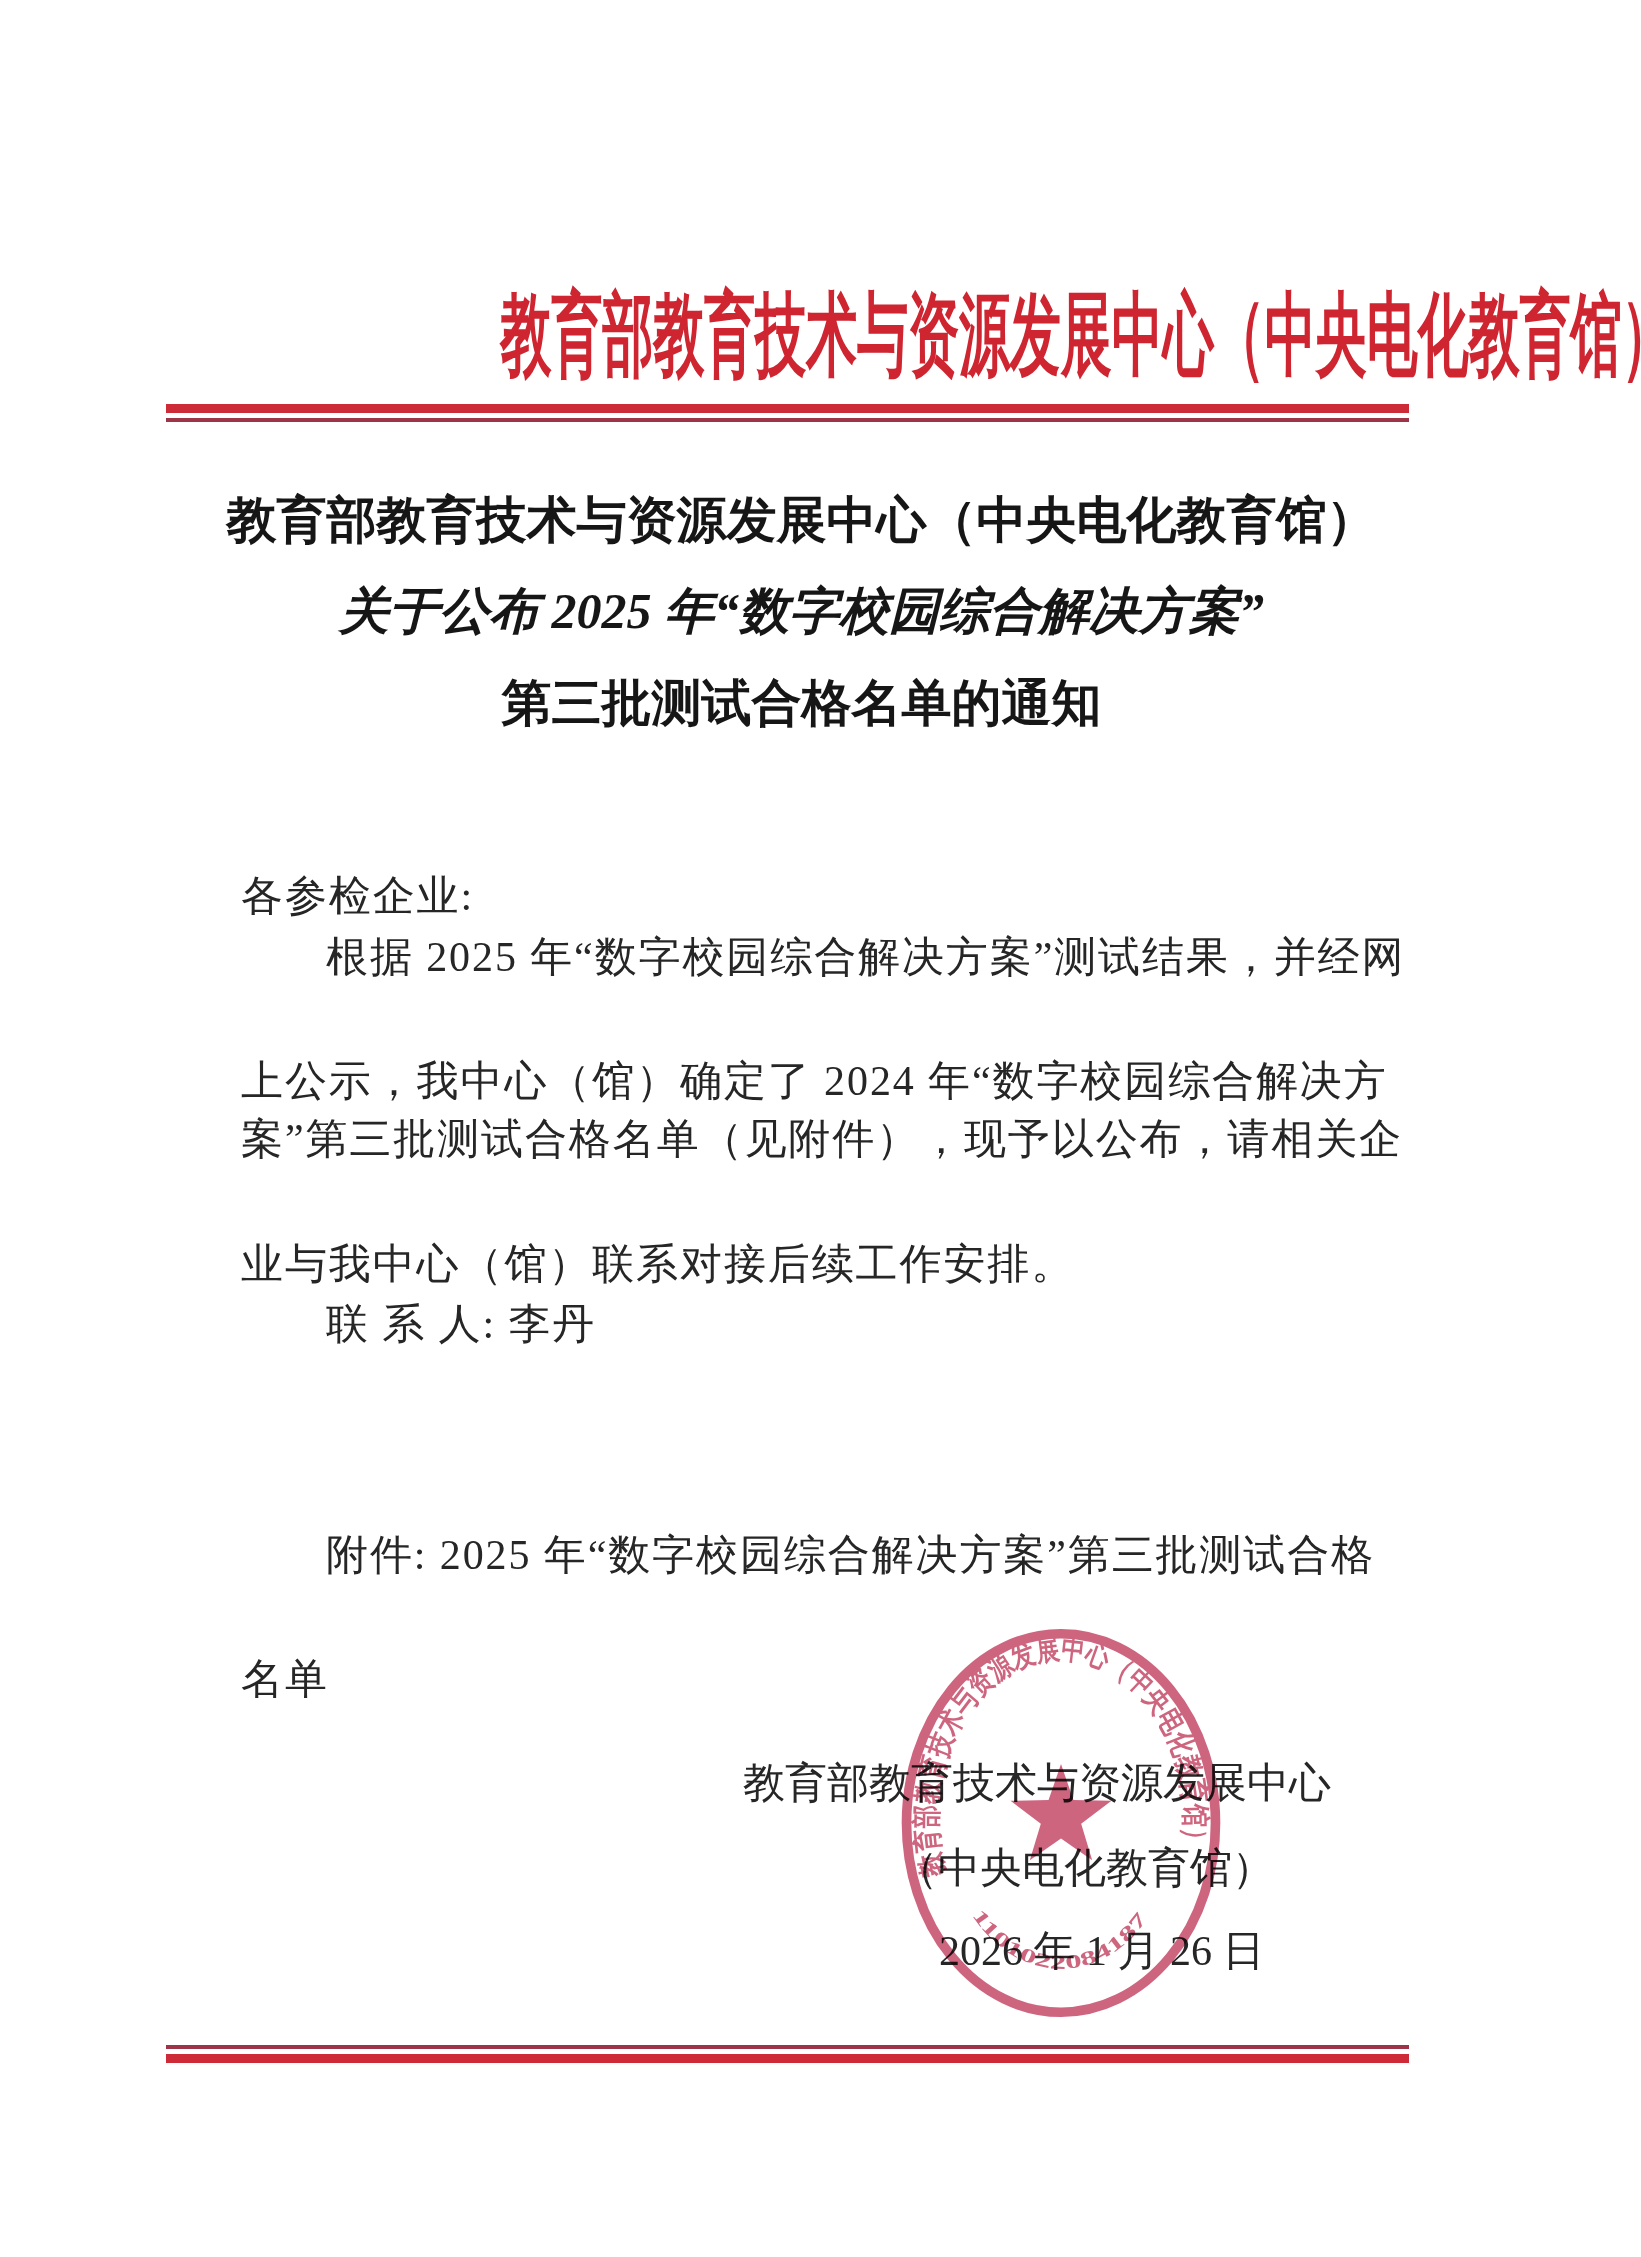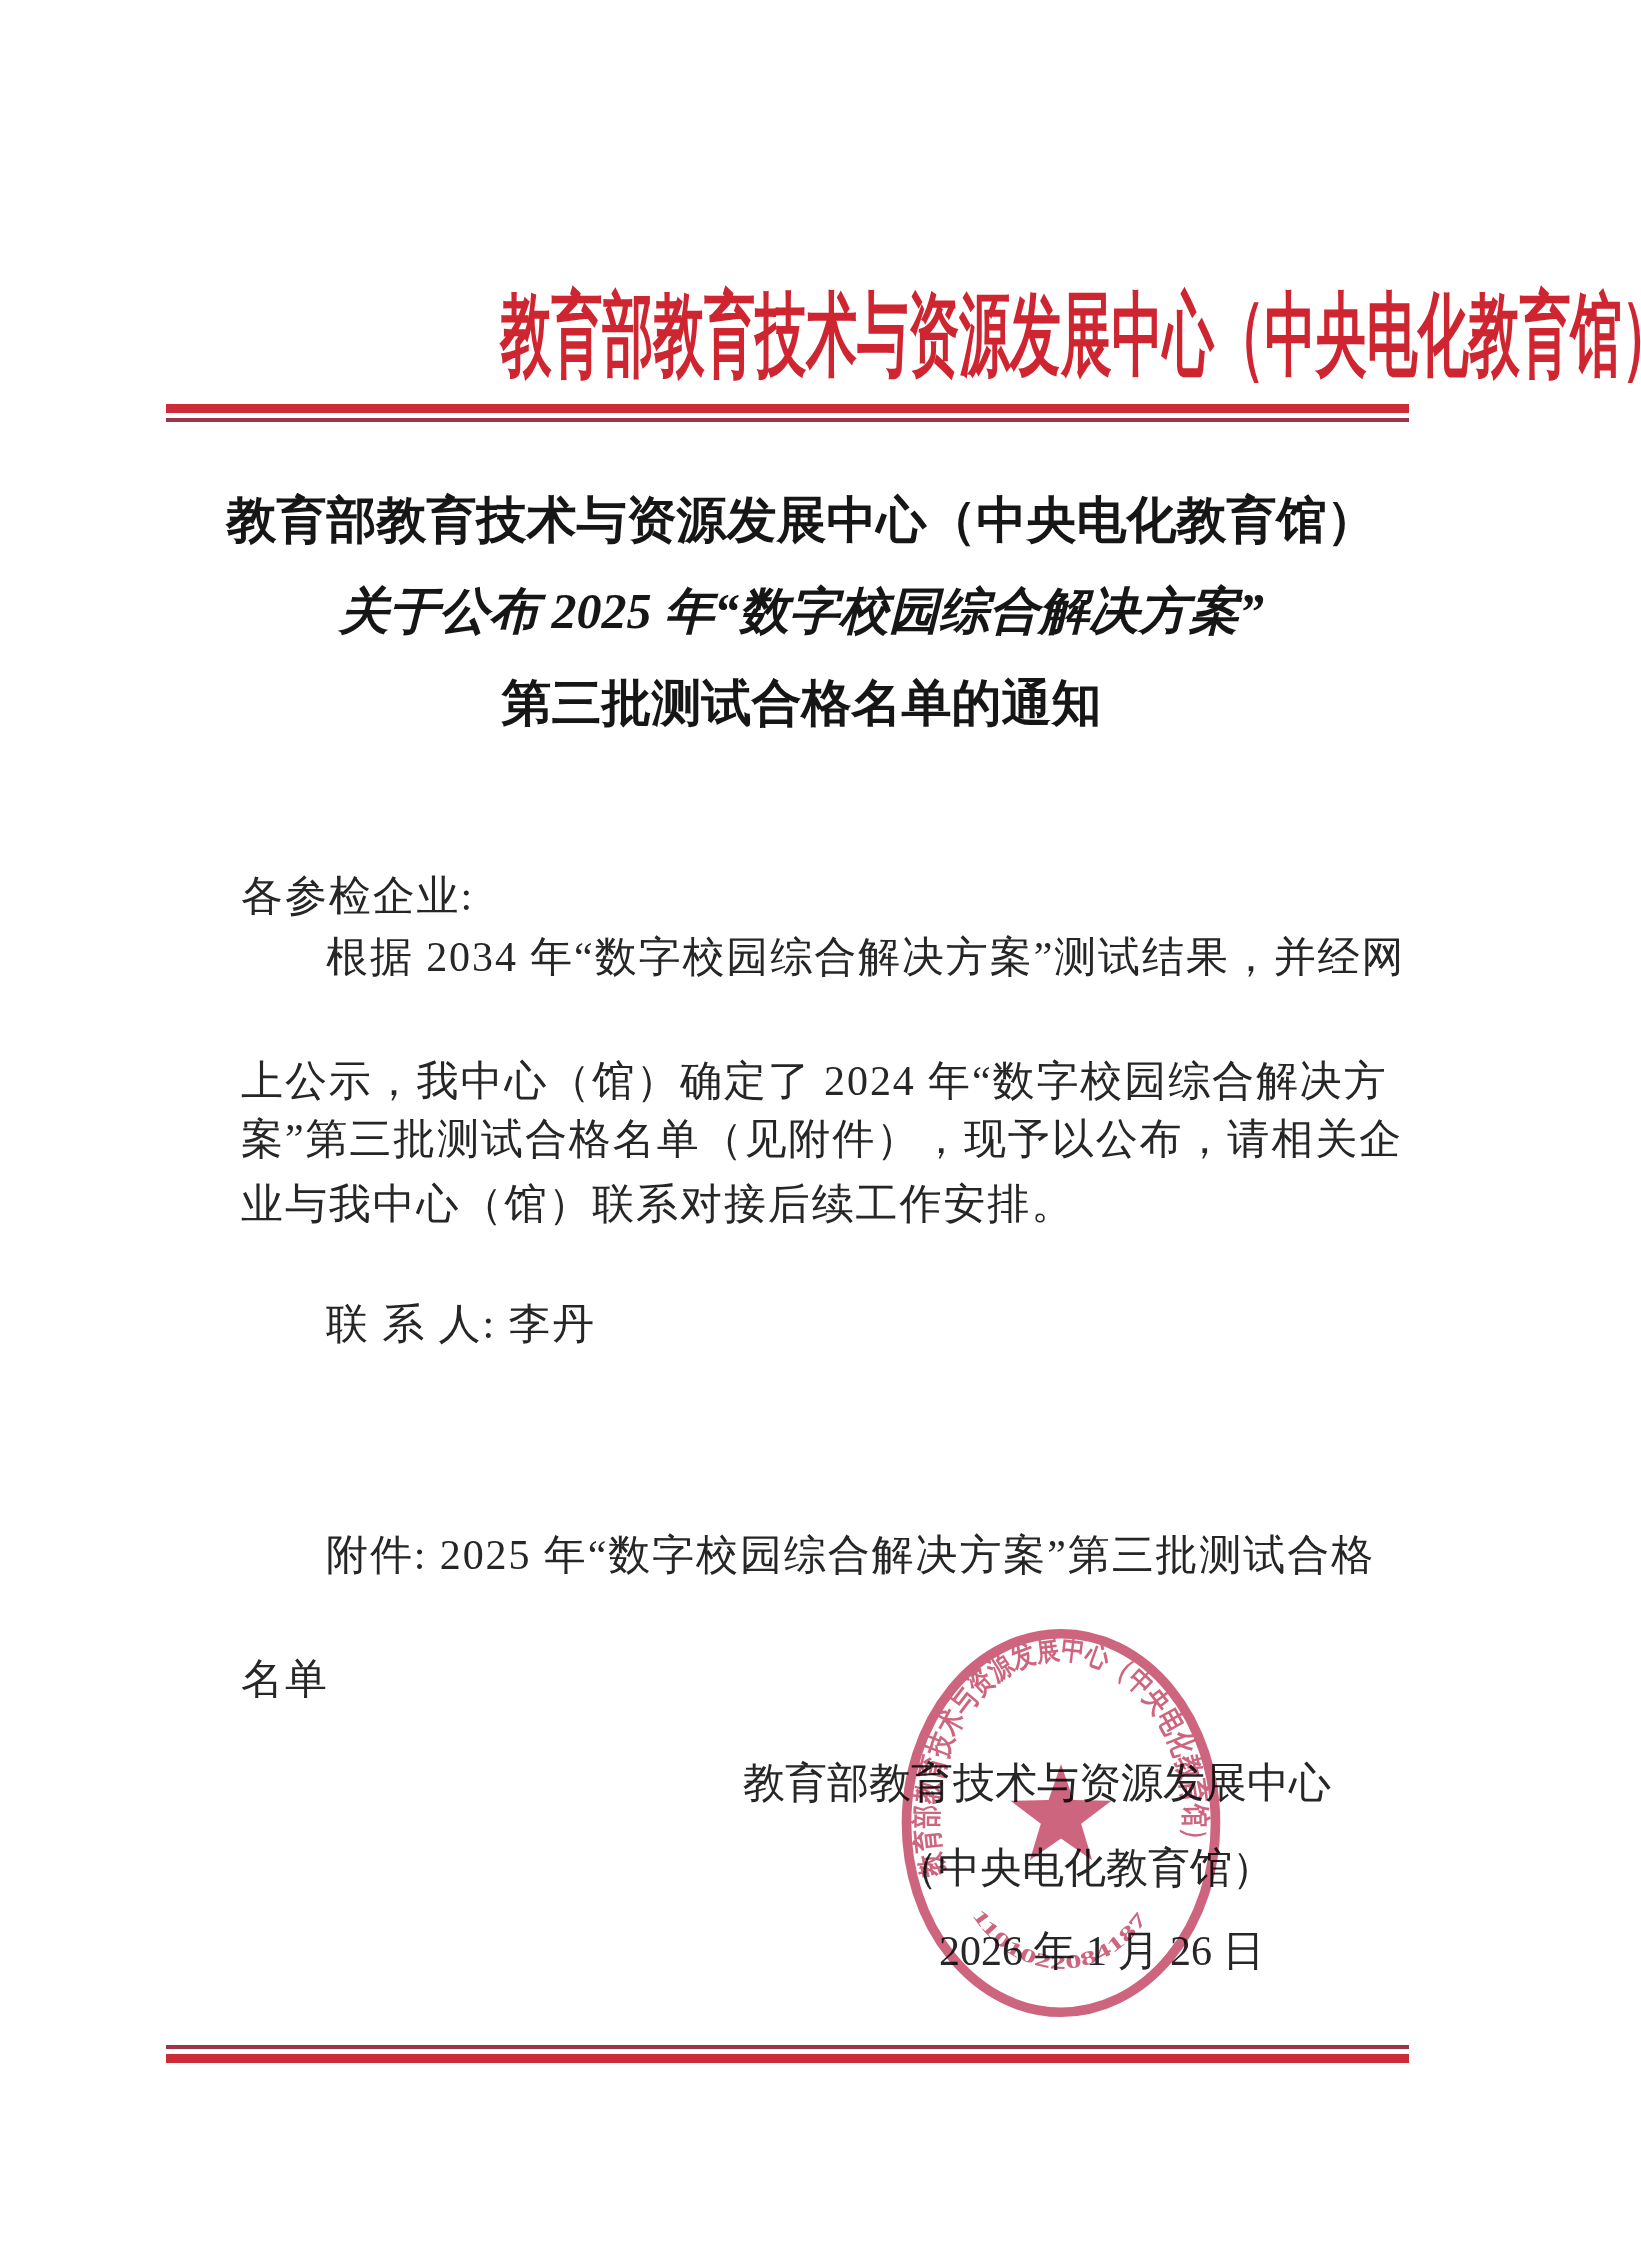--- a/index.html
+++ b/index.html
@@ -92,24 +92,24 @@
   </div>
 
   <div class="rule rule-top-thick"></div>
   <div class="rule rule-top-thin"></div>
 
   <div class="doc-title t1">教育部教育技术与资源发展中心（中央电化教育馆）</div>
   <div class="doc-title t2">关于公布 2025 年“数字校园综合解决方案”</div>
   <div class="doc-title t3">第三批测试合格名单的通知</div>
 
   <div class="bline at-margin" style="top:836px">各参检企业:</div>
-  <div class="bline indent" style="top:929px">根据 2034 年“数字校园综合解决方案”测试结果，并经网</div>
+  <div class="bline indent" style="top:929px">根据 2025 年“数字校园综合解决方案”测试结果，并经网</div>
   <div class="bline at-margin" style="top:1021px">上公示，我中心（馆）确定了 2024 年“数字校园综合解决方</div>
   <div class="bline at-margin" style="top:1079px">案”第三批测试合格名单（见附件），现予以公布，请相关企</div>
-  <div class="bline at-margin" style="top:1144px">业与我中心（馆）联系对接后续工作安排。</div>
+  <div class="bline at-margin" style="top:1204px">业与我中心（馆）联系对接后续工作安排。</div>
   <div class="bline indent" style="top:1296px">联 系 人: 李丹</div>
   <div class="bline indent" style="top:1527px">附件: 2025 年“数字校园综合解决方案”第三批测试合格</div>
   <div class="bline at-margin" style="top:1619px">名单</div>
 
   <div class="sig sig2">（中央电化教育馆）</div>
   <div class="sig sig1">教育部教育技术与资源发展中心</div>
   <div class="sig sigd">2026 年 1 月 26 日</div>
 
   <svg class="seal" viewBox="0 0 348 412">
     <ellipse cx="174" cy="206" rx="160" ry="196" fill="none" stroke="#c64a68" stroke-width="10"></ellipse>

